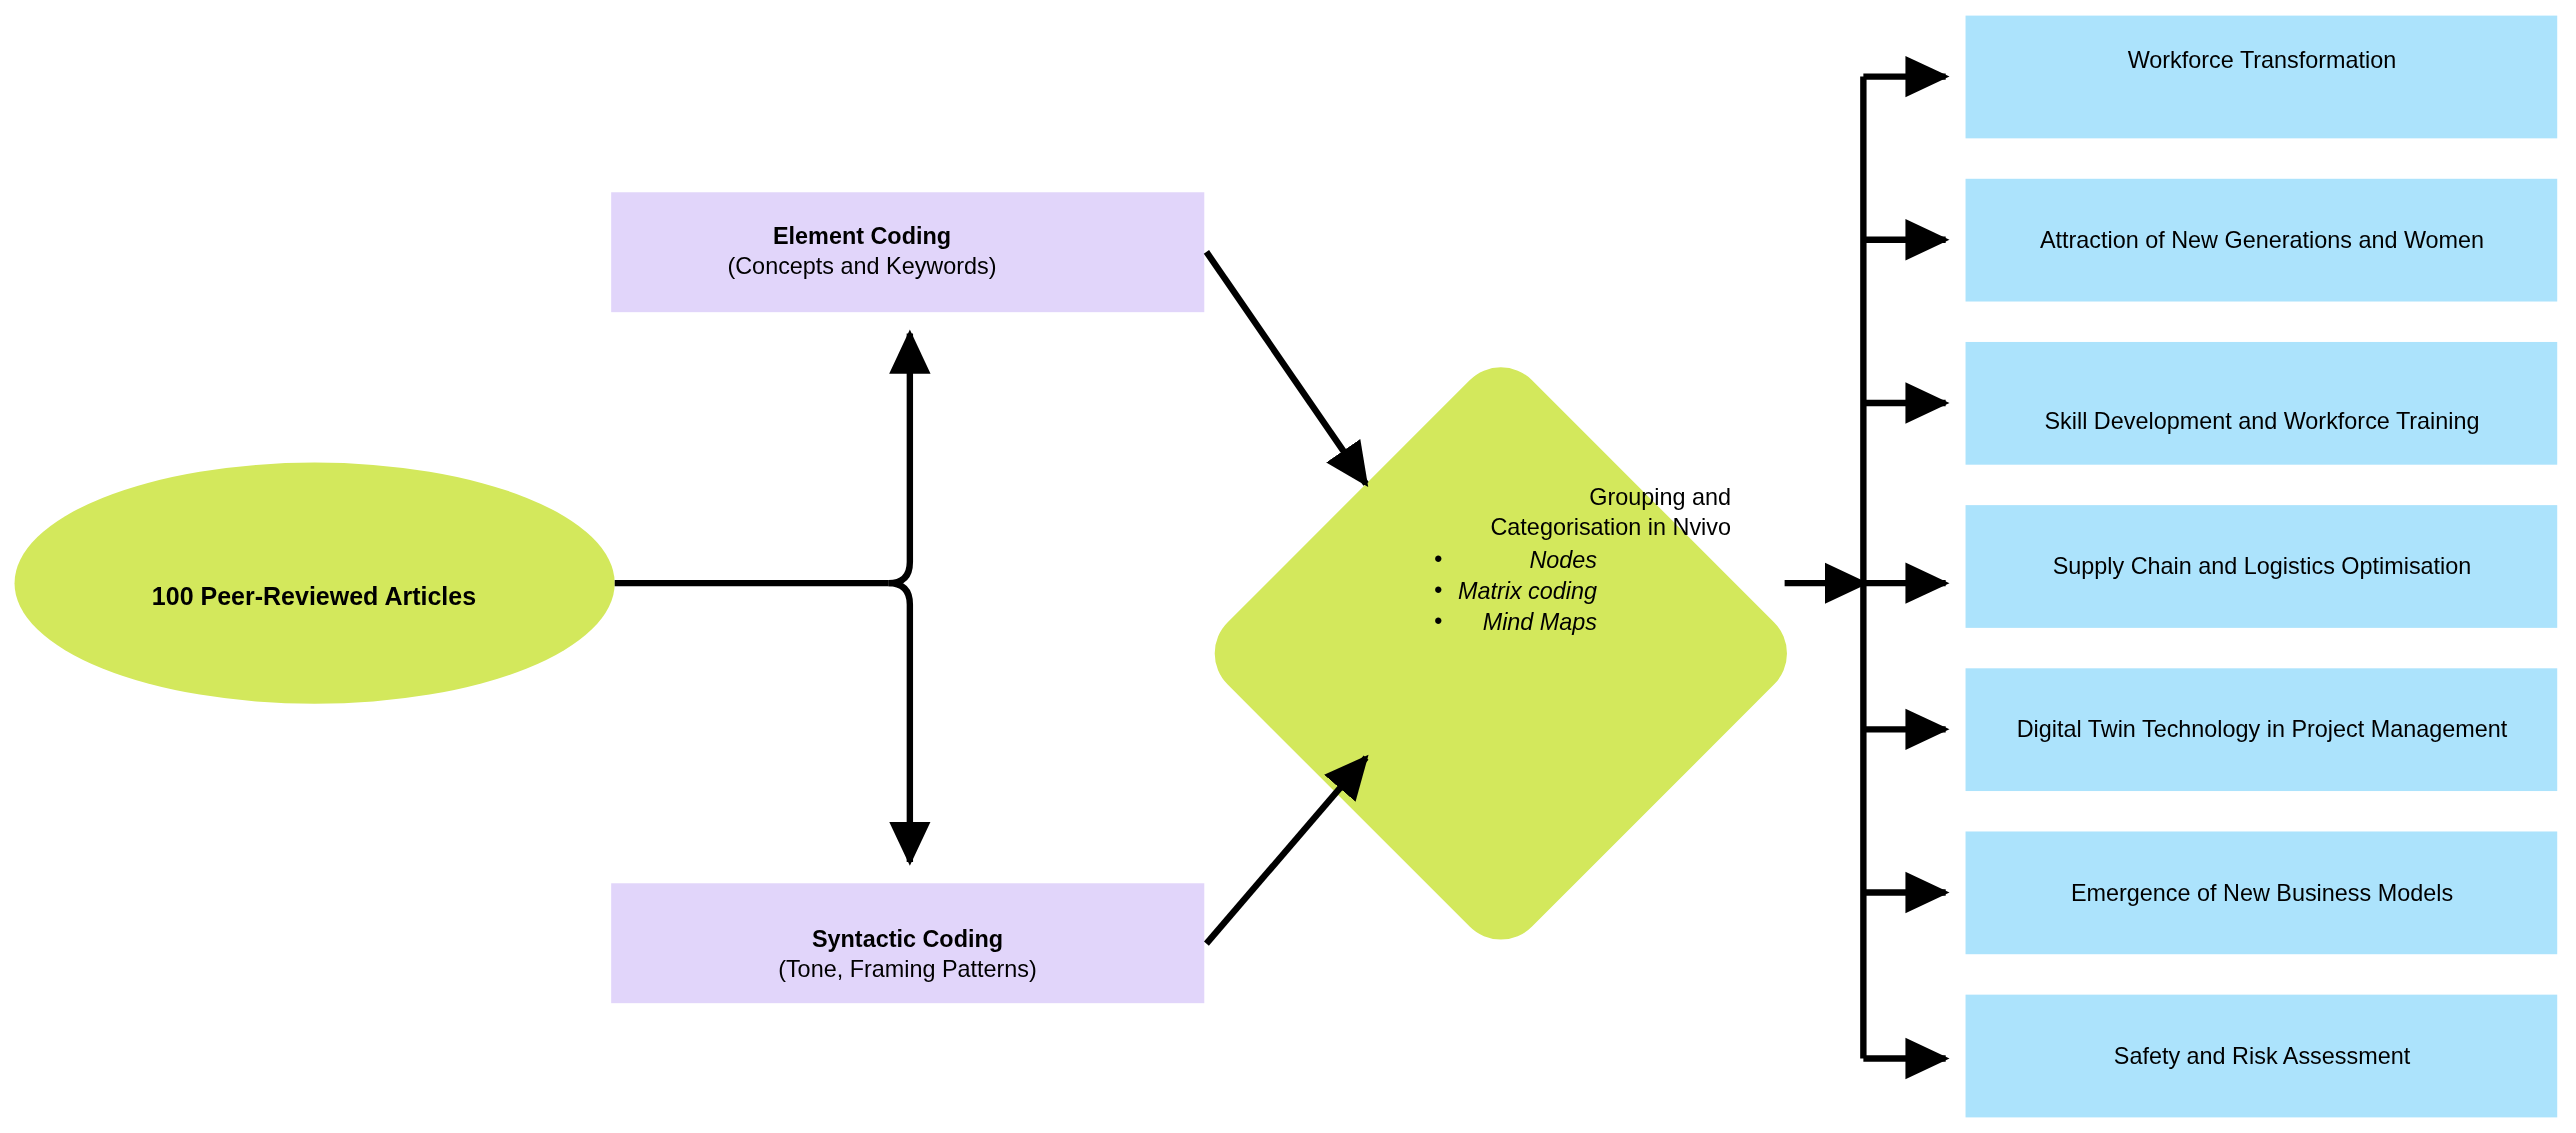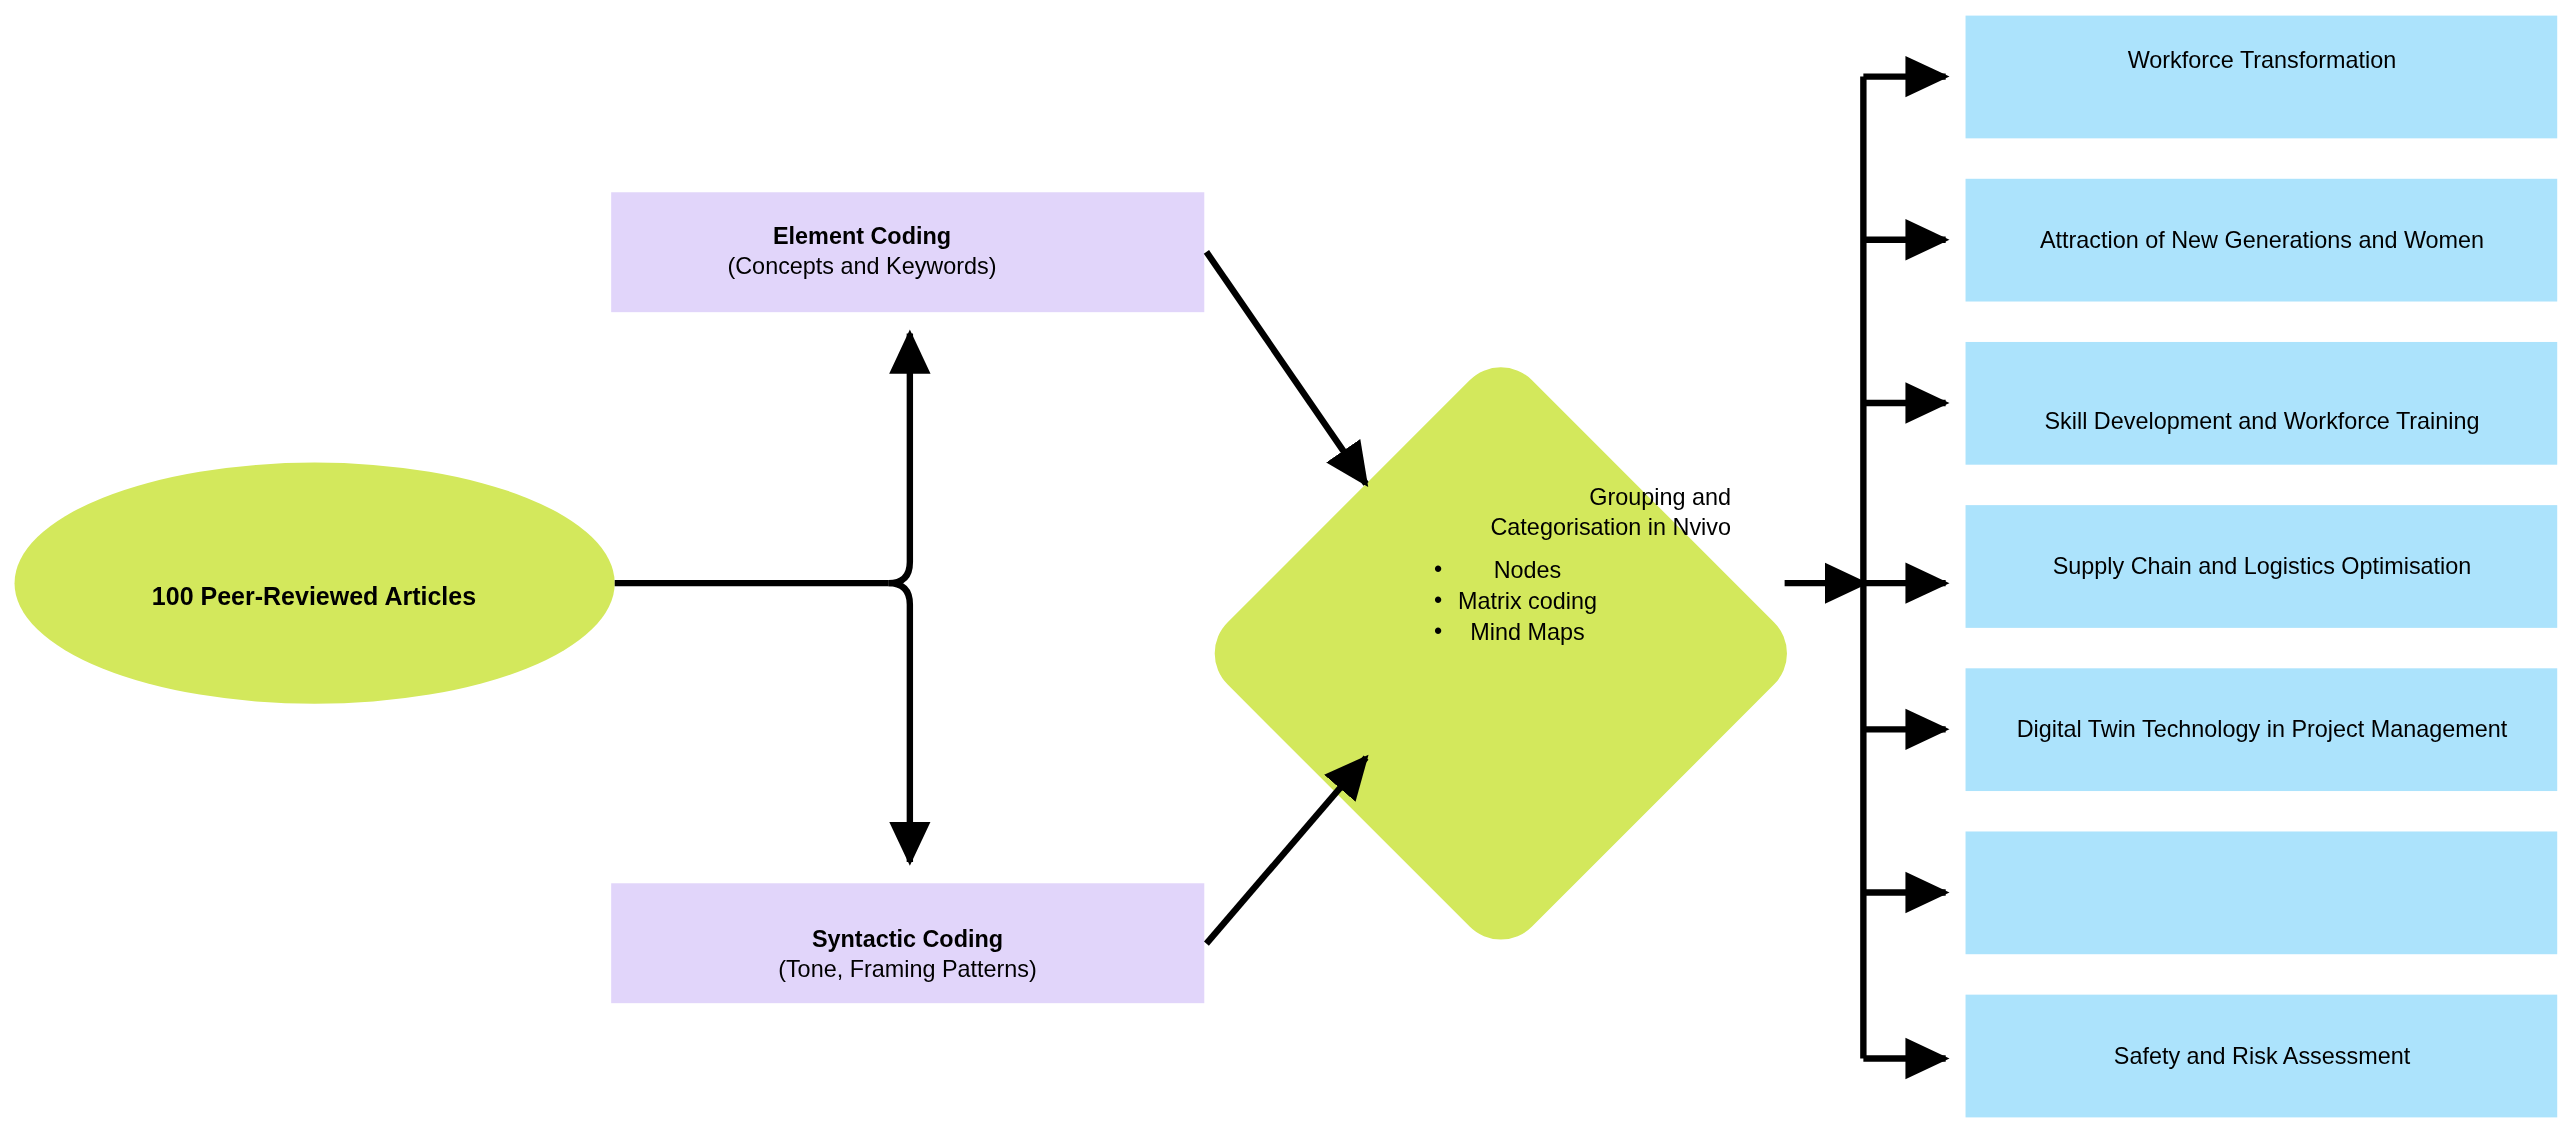--- a/index.html
+++ b/index.html
@@ -64,26 +64,27 @@
     align-items: center;
     justify-content: flex-start;
     font-size: 23.4px;
   }
   #nvivo-label .nvivo-title {
     font-weight: 400;
     text-align: right;
     width: 100%;
   }
   #nvivo-label .nvivo-bullets {
-    margin: 12px;
+    margin: 2px;
     padding: 0 0 0 30px;
     list-style: none;
-    text-align: center;
+    text-align: right;
     align-self: center;
     font-weight: 400;
+    font-style: italic;
   }
   #nvivo-label .nvivo-bullets li {
     position: relative;
     padding-left: 24px;
     line-height: 1.32;
   }
   #nvivo-label .nvivo-bullets li::before {
     content: "\2022";
     position: absolute;
     left: 0;
@@ -192,18 +193,21 @@
   </div>
   <div class="node-label theme-label" style="left:1966px; top:360px; width:592px; height:123px;">
     <span>Skill Development and Workforce Training</span>
   </div>
   <div class="node-label theme-label" style="left:1966px; top:505px; width:592px; height:123px;">
     <span>Supply Chain and Logistics Optimisation</span>
   </div>
   <div class="node-label theme-label" style="left:1966px; top:668px; width:592px; height:123px;">
     <span>Digital Twin Technology in Project Management</span>
   </div>
+  <div class="node-label theme-label" style="left:1966px; top:832px; width:592px; height:123px;">
+    <span>Emergence of New Business Models</span>
+  </div>
   <div class="node-label theme-label" style="left:1966px; top:995px; width:592px; height:123px;">
     <span>Safety and Risk Assessment</span>
   </div>
 
 </div>
 
 
 </body></html>

